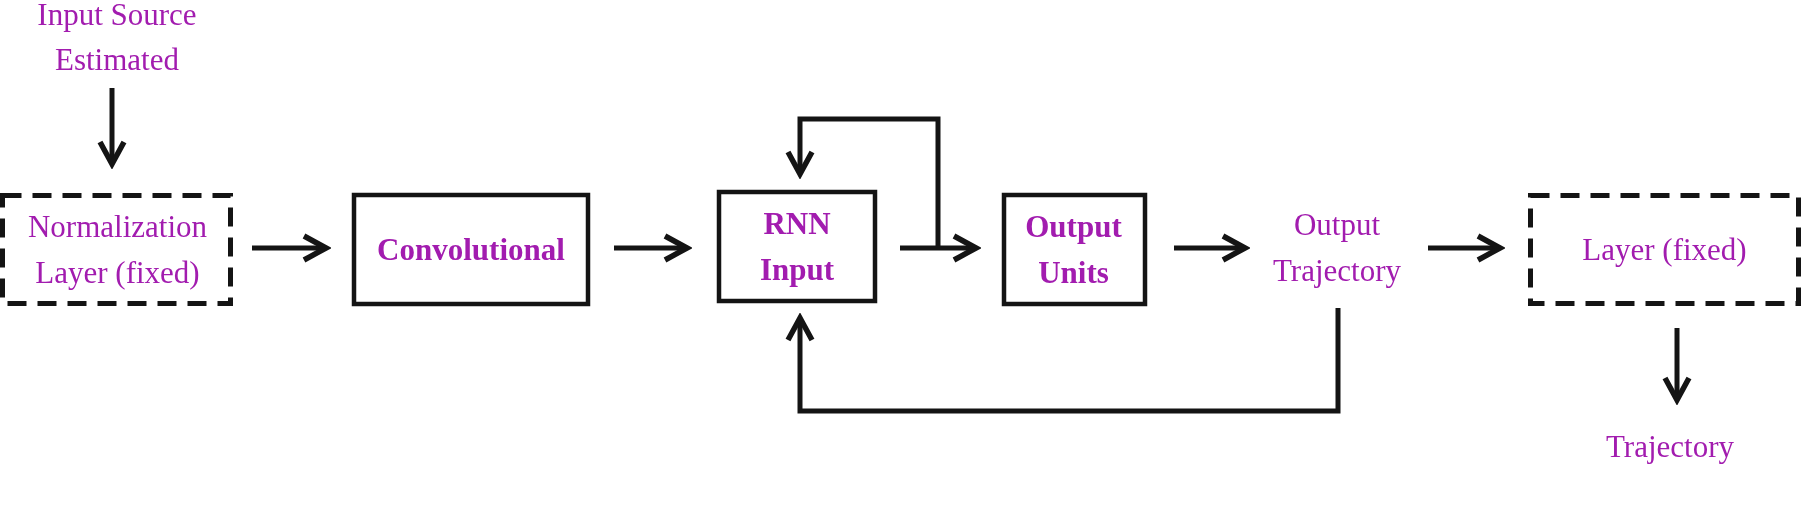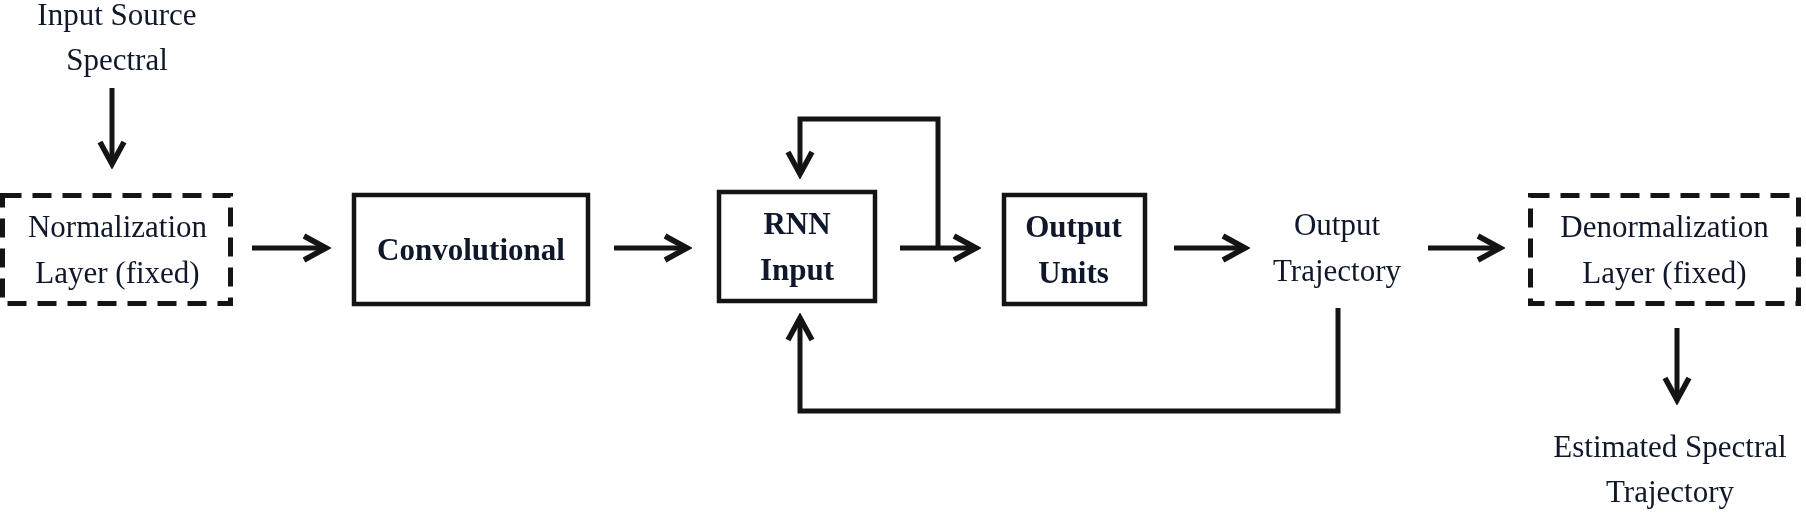--- a/index.html
+++ b/index.html
@@ -3,21 +3,21 @@
 <meta charset="utf-8">
 <style>
   html, body { margin: 0; padding: 0; background: #ffffff; }
   .canvas {
     position: relative;
     width: 1806px;
     height: 513px;
     background: #ffffff;
     overflow: hidden;
     font-family: "Liberation Serif", "DejaVu Serif", serif;
-    color: #0f172a;
+    color: #a21caf;
   }
   .wires { position: absolute; left: 0; top: 0; }
   .conn  { stroke: #141414; stroke-width: 5; fill: none; stroke-linejoin: miter; }
   .box-solid  { stroke: #141414; stroke-width: 4.5; fill: none; }
   .box-dashed { stroke: #141414; stroke-width: 5; fill: none; stroke-dasharray: 19 11; }
   .node-label {
     position: absolute;
     display: flex;
     flex-direction: column;
     align-items: center;
@@ -55,21 +55,21 @@
 
     <rect class="box-dashed" x="2.5" y="195.5" width="228" height="108"></rect>
     <rect class="box-solid" x="354" y="195" width="234" height="109"></rect>
     <rect class="box-solid" x="719" y="192" width="156" height="109"></rect>
     <rect class="box-solid" x="1004" y="195" width="141" height="109"></rect>
     <rect class="box-dashed" x="1530.5" y="195.5" width="268" height="108"></rect>
   </svg>
 
   <div class="node-label free" style="left:12px; top:-8px; width:210px;">
     <span>Input Source</span>
-    <span>Spectral</span>
+    <span>Estimated</span>
   </div>
 
   <div class="node-label" style="left:2px; top:193px; width:231px; height:113px;text-align:center;">
     <span>Normalization</span>
     <span>Layer (fixed)</span>
   </div>
 
   <div class="node-label bold" style="left:352px; top:193px; width:238px; height:113px;">
     <span>Convolutional</span>
   </div>
@@ -83,22 +83,20 @@
     <span>Output</span>
     <span>Units</span>
   </div>
 
   <div class="node-label" style="left:1227px; top:202px; width:220px;">
     <span>Output</span>
     <span>Trajectory</span>
   </div>
 
   <div class="node-label" style="left:1528px; top:193px; width:273px; height:113px;">
-    <span>Denormalization</span>
     <span>Layer (fixed)</span>
   </div>
 
   <div class="node-label free" style="left:1510px; top:424px; width:320px;">
-    <span>Estimated Spectral</span>
     <span>Trajectory</span>
   </div>
 
 </div>
 
 </body></html>

